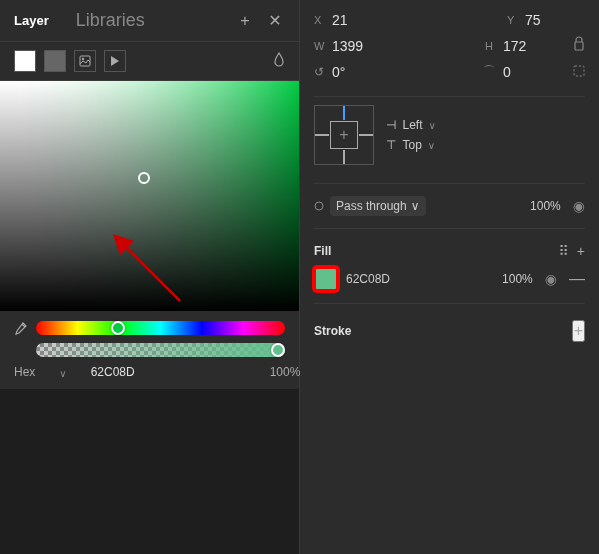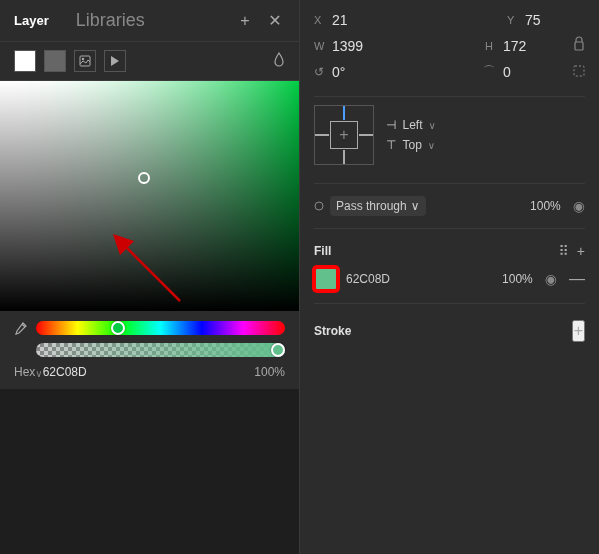--- a/index.html
+++ b/index.html
@@ -241,21 +241,21 @@
       border: 2px solid white;
       top: 0;
       right: 0;
       cursor: pointer;
       box-shadow: 0 0 2px rgba(0,0,0,0.5);
     }
 
     .hex-row {
       display: flex;
       align-items: flex-end;
-      gap: 0;
+      gap: 24px;
     }
 
     .hex-type-select {
       background: none;
       border: none;
       color: #aaa;
       font-size: 12px;
       cursor: pointer;
     }
 

